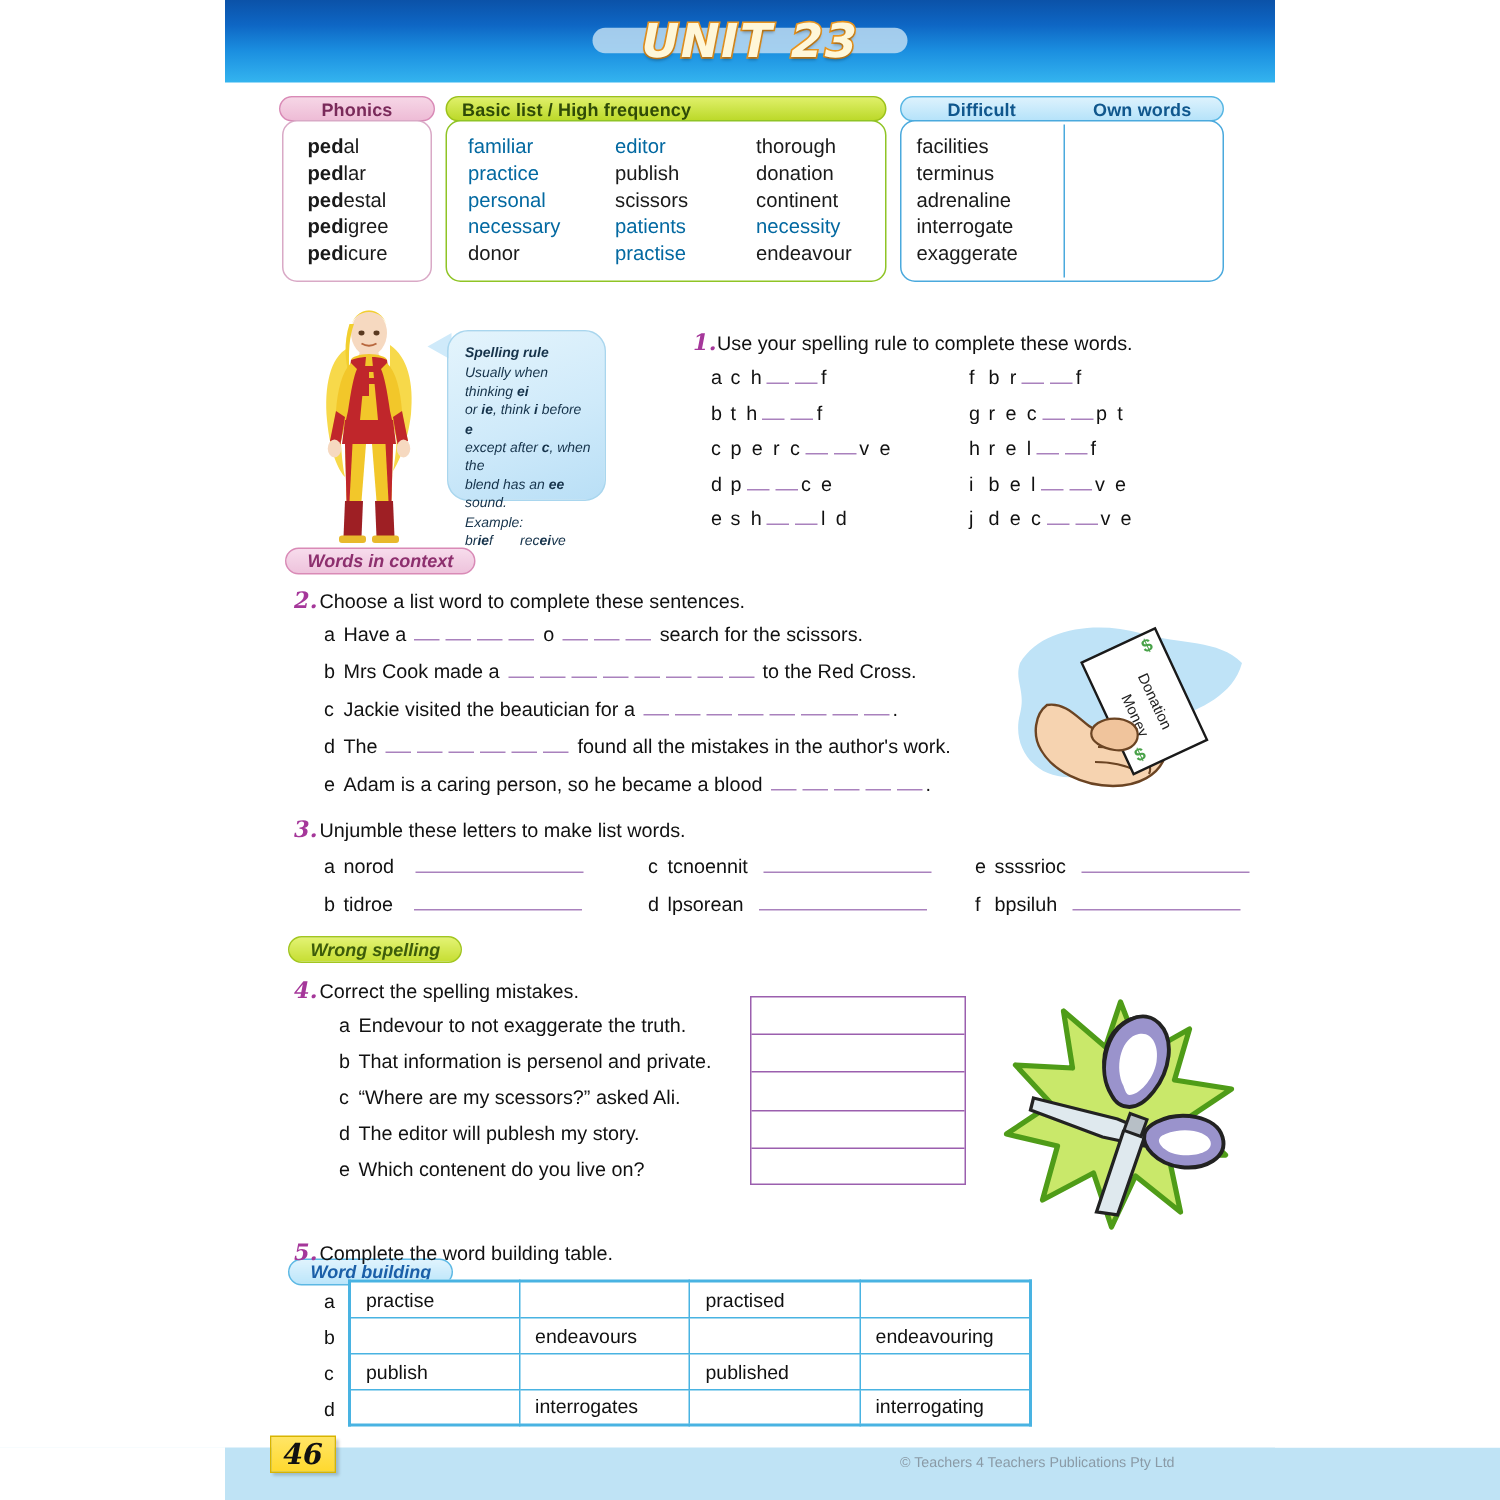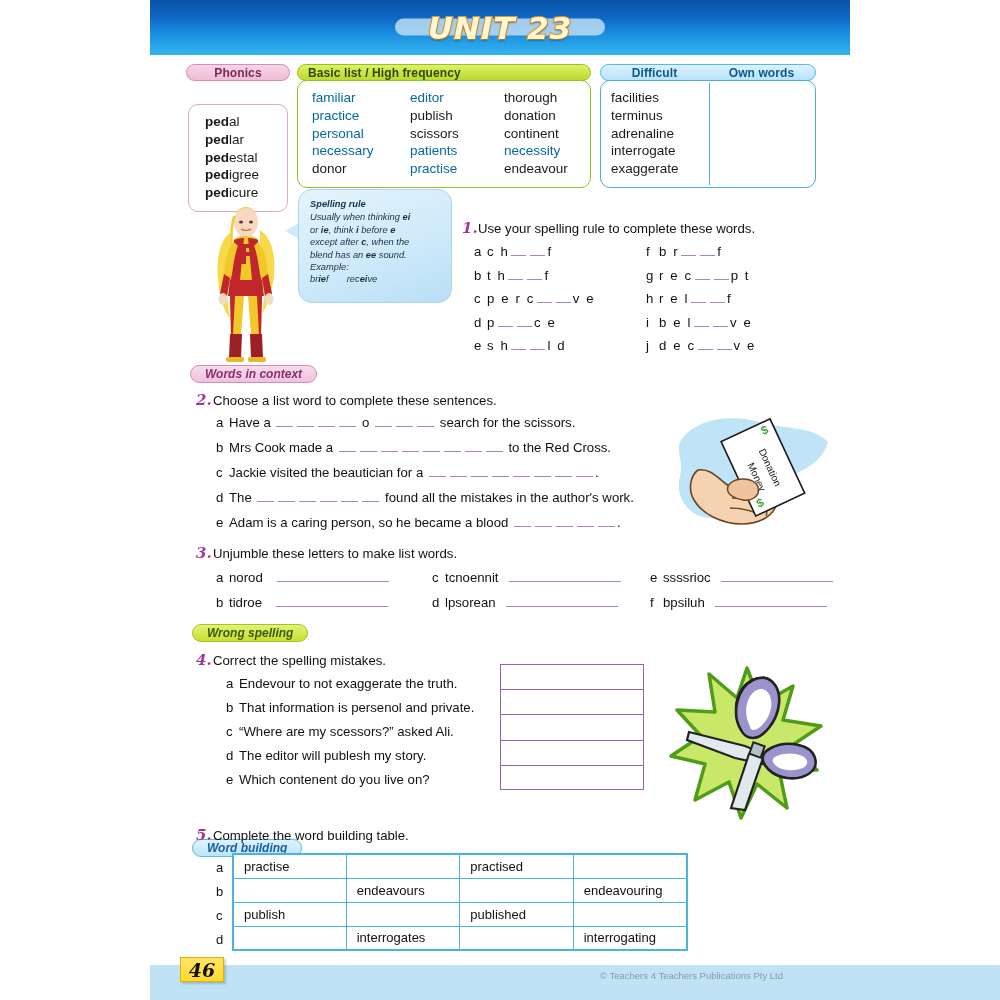--- a/index.html
+++ b/index.html
@@ -42,21 +42,21 @@
     font-size: 12px; font-weight: bold; color: #1c3f8f;
     letter-spacing: .1px;
   }
   .pill-head.pink  { background: linear-gradient(180deg,#f6d6e6,#eebcd6); border: 1px solid #d98ab6; color:#7a2a5a;}
   .pill-head.green { background: linear-gradient(180deg,#dff06a,#bcd92a); border: 1px solid #9cc21a; color:#2f4a07; justify-content:flex-start; padding-left:10px;}
   .pill-head.blue  { background: linear-gradient(180deg,#ddf2fd,#b6e3fa); border: 1px solid #57b6e3; color:#10578d;justify-content:space-between;}
 
   .list-box {
     position: absolute; border-radius: 10px; background:#fff;
   }
-  .box-pink  { border: 1.6px solid #d9a9c6; margin-top: 24px; }
+  .box-pink  { border: 1.6px solid #d9a9c6; }
   .box-green { border: 1.6px solid #8fc425; }
   .box-blue  { border: 1.6px solid #4aa9dd; }
 
   .words { font-size: 13.5px; line-height: 17.8px; color:#1a1a1a; }
   .words .b { font-weight: bold; }
   .mag { color: #0369a1; }
 
   .col { position:absolute; }
 
   
@@ -239,21 +239,21 @@
     <path d="M34 98 L39 98 L37 136 L35 136 Z" fill="#c0262b"></path>
     <path d="M61 98 L66 98 L65 136 L63 136 Z" fill="#c0262b"></path>
 
     <path d="M34 136 L46 136 L45 160 L33 160 Z" fill="#9e1f24"></path>
     <path d="M54 136 L66 136 L67 160 L55 160 Z" fill="#9e1f24"></path>
     <rect x="30" y="159" width="18" height="5" rx="2" fill="#e8b92c"></rect>
     <rect x="52" y="159" width="18" height="5" rx="2" fill="#e8b92c"></rect>
   </svg>
 
   <div class="bubble-tail" style="left:285px; top:222px;"></div>
-  <div class="bubble" style="left:298px; top:189px; width:154px; height:114px;">
+  <div class="bubble" style="left:298px; top:220px; width:106px; height:114px;">
     <div class="bubble-txt">
       <span class="t">Spelling rule</span>
       <span>Usually when thinking </span><b>ei</b><br>
       <span>or </span><b>ie</b><span>, think </span><b>i</b><span> before </span><b>e</b><br>
       <span>except after </span><b>c</b><span>, when the</span><br>
       <span>blend has an </span><b>ee</b><span> sound.</span><br>
       <span>Example:</span><br>
       <span>br</span><b>ie</b><span>f</span>
       &nbsp;&nbsp;&nbsp;&nbsp;&nbsp;
       <span>rec</span><b>ei</b><span>ve</span>

